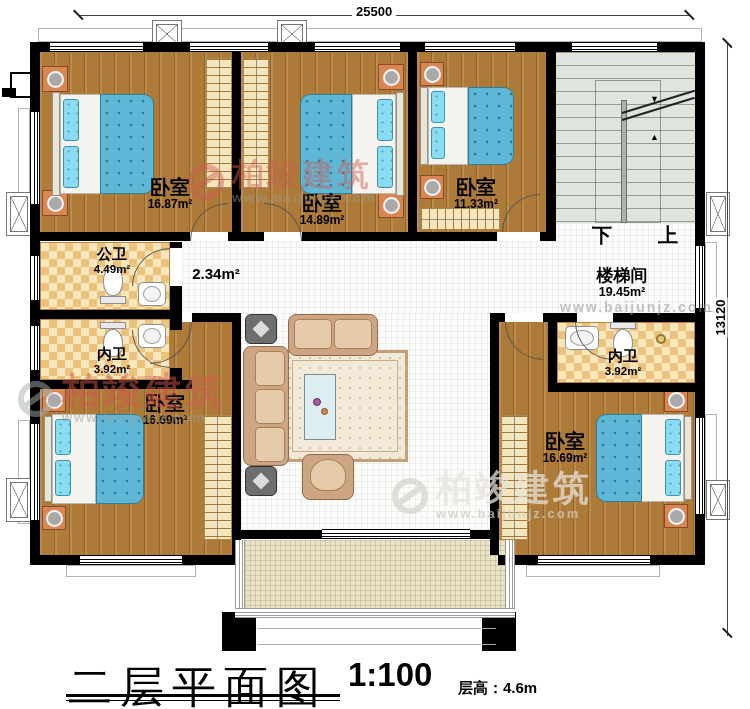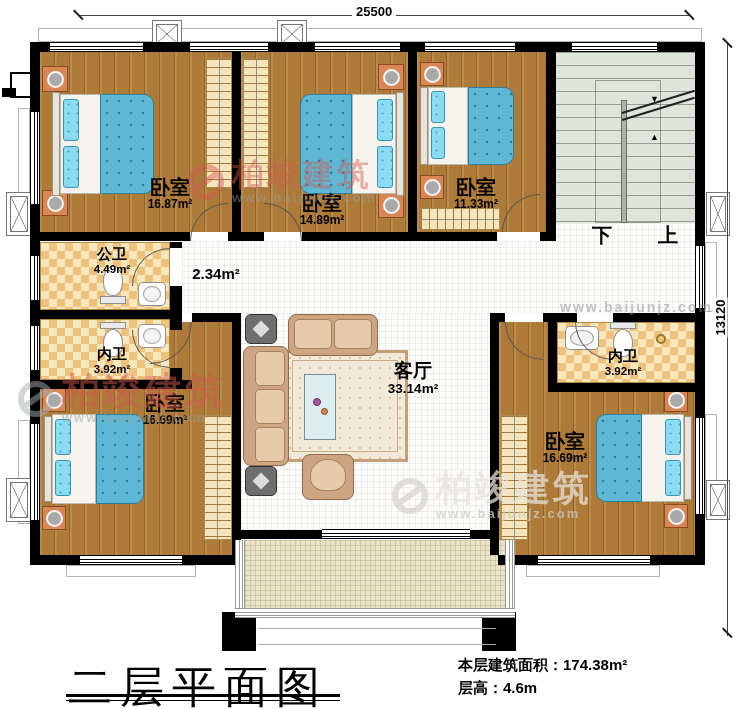--- a/index.html
+++ b/index.html
@@ -251,38 +251,38 @@
     <span class="ar">16.87m²</span>
   </div>
   <div class="rlabel" style="left:282px;top:192px;width:80px;">
     <span class="nm">卧室</span>
     <span class="ar">14.89m²</span>
   </div>
   <div class="rlabel" style="left:436px;top:176px;width:80px;">
     <span class="nm">卧室</span>
     <span class="ar">11.33m²</span>
   </div>
+  <div class="rlabel" style="left:582px;top:266px;width:80px;">
+    <span class="nm" style="font-size:17px;">楼梯间</span>
+    <span class="ar" style="font-size:12.5px;">19.45m²</span>
+  </div>
   <div class="rlabel" style="left:77px;top:246px;width:70px;">
     <span class="nm" style="font-size:15px;">公卫</span>
     <span class="ar" style="font-size:11.5px;">4.49m²</span>
   </div>
   <div class="rlabel" style="left:180px;top:266px;width:72px;">
     <span class="ar" style="font-size:15px;">2.34m²</span>
   </div>
   <div class="rlabel" style="left:77px;top:346px;width:70px;">
     <span class="nm" style="font-size:15px;">内卫</span>
     <span class="ar" style="font-size:11.5px;">3.92m²</span>
   </div>
   <div class="rlabel" style="left:125px;top:392px;width:80px;">
     <span class="nm">卧室</span>
     <span class="ar">16.69m²</span>
-  </div>
-  <div class="rlabel" style="left:370px;top:360px;width:86px;">
-    <span class="nm" style="font-size:19px;">客厅</span>
-    <span class="ar" style="font-size:13.5px;">33.14m²</span>
   </div>
   <div class="rlabel" style="left:588px;top:348px;width:70px;">
     <span class="nm" style="font-size:15px;">内卫</span>
     <span class="ar" style="font-size:11.5px;">3.92m²</span>
   </div>
   <div class="rlabel" style="left:525px;top:430px;width:80px;">
     <span class="nm">卧室</span>
     <span class="ar">16.69m²</span>
   </div>
   <div class="rlabel bigzh" style="left:584px;top:224px;width:36px;font-size:20px;">下</div>
@@ -317,20 +317,18 @@
   <div class="tick" style="left:72px;top:14px;transform:rotate(45deg);"></div>
   <div class="tick" style="left:683px;top:14px;transform:rotate(45deg);"></div>
   <div class="dimtxt" style="left:352px;top:4px;">25500</div>
   <div class="dimline" style="left:727px;top:44px;width:1px;height:592px;"></div>
   <div class="tick" style="left:721px;top:42px;transform:rotate(45deg);"></div>
   <div class="tick" style="left:721px;top:632px;transform:rotate(45deg);"></div>
   <div class="dimtxt" style="left:700px;top:310px;transform:rotate(-90deg);transform-origin:center;padding:0 2px;">13120</div>
 
   <div class="abs" style="left:68px;top:644px;font-size:44px;font-weight:normal;letter-spacing:8px;color:#000;margin-top:14px;">二层平面图</div>
   <div class="abs" style="left:66px;top:694px;width:274px;height:7px;border-top:3px solid #000;border-bottom:1px solid #000;"></div>
-  <div class="abs" style="left:458px;top:656px;font-size:15px;font-weight:bold;color:#000;">
-    <span>本层建筑面积：</span><span>174.38m²</span>
-  </div>
+  <div class="abs" style="left:348px;top:656px;font-size:33px;font-weight:bold;color:#000;">1:100</div>
   <div class="abs" style="left:458px;top:679px;font-size:15px;font-weight:bold;color:#000;">
     <span>层高：</span><span>4.6m</span>
   </div>
 
 </div>
 
 </body></html>

